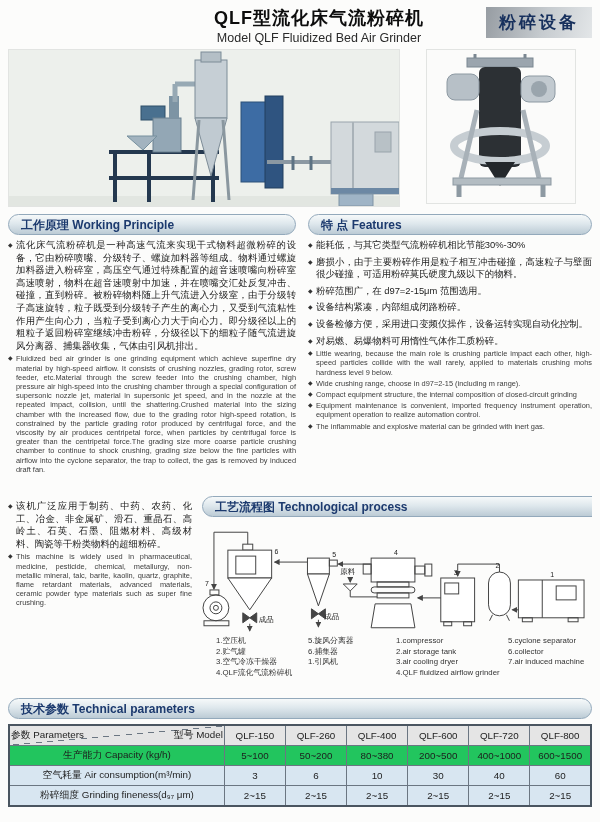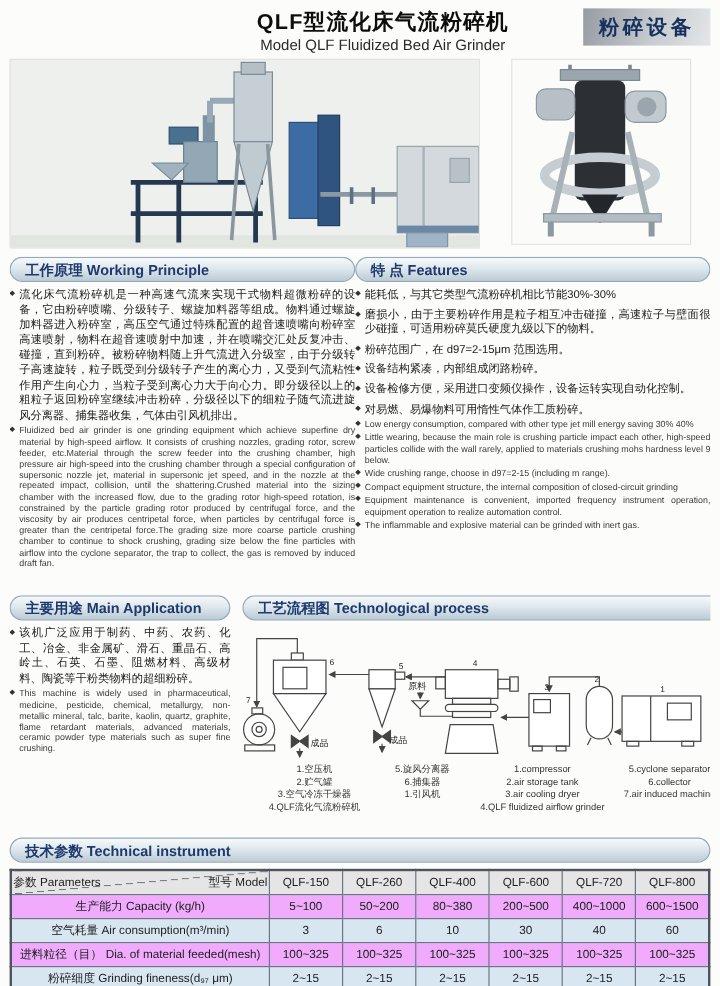--- a/index.html
+++ b/index.html
@@ -35,52 +35,52 @@
   .pill {
     display:block;
     border:1px solid #93a9bb; border-radius:11px;
     background:linear-gradient(180deg,#f6f9fa 0%,#dfe8ed 45%,#bccbd5 100%);
     color:#1c3a6e; font-weight:bold; font-size:12px;
     padding:3px 12px 2px 12px; line-height:14px;
     white-space:nowrap; overflow:hidden;
   }
 
   
-  .row1 { display:flex; gap:0; margin-top:7px; height:278px; overflow:hidden; }
+  .row1 { display:flex; gap:12px; margin-top:7px; height:278px; overflow:hidden; }
   .col-wp { width:288px; flex:none; }
   .col-ft { flex:1; }
   .row2 { display:flex; gap:10px; margin-top:4px; height:196px; overflow:hidden; }
   .col-ma { width:184px; flex:none; }
   .col-pr { flex:1; }
 
   .cn-text { font-size:9.4px; line-height:12.6px; text-align:justify; color:#1a1a1a; margin-top:4px; }
   .en-text { font-size:7.4px; line-height:9.2px; text-align:justify; color:#3c3c3c; margin-top:2px; }
   .bullet-item { position:relative; padding-left:8px; }
   .bullet-item::before { content:"◆"; position:absolute; left:0; top:0; font-size:6px; color:#333; }
   ul.plain { list-style:none; }
 
   
   .diagram { margin-top:3px; }
   .diagram svg { display:block; }
   .legend { display:flex; margin-top:2px; padding-left:14px; }
-  .legend .lcol { font-size:7.8px; line-height:10.5px; color:#333;text-align:center; }
+  .legend .lcol { font-size:7.8px; line-height:10.5px; color:#333; }
   .lcol.c1 { width:92px; } .lcol.c2 { width:88px; } .lcol.c3 { width:112px; } .lcol.c4 { width:100px; }
 
   
   .params-pill { margin-top:6px; }
   table.params { border-collapse:collapse; width:100%; table-layout:fixed; margin-top:5px;
                  border:2px solid #4a5560; }
   table.params th, table.params td {
     border:1px solid #6b7682; font-size:9.8px; font-weight:normal;
     padding:3px 1px; text-align:center; color:#1d1d1d; height:17px;
   }
   col.c-label { width:37%; }
   tr.head-row { background:#e5e5e5; }
   tr.r-alt { background:#d8e6f1; }
-  tr.r-plain { background:#f0abfc; }
+  tr.r-plain { background:#22c55e; }
   td.corner {
     position:relative; padding:0 6px;
     background-image:linear-gradient(to bottom right, transparent 49.4%, #6b7682 49.4%, #6b7682 50.8%, transparent 50.8%);
   }
   .corner-inner { display:flex; justify-content:space-between; align-items:center; height:100%; }
   .corner-param { font-size:9.8px; }
   .corner-model { font-size:9.8px; }
 
   text.dlabel { font-size:7.5px; fill:#222; font-family:"Liberation Sans",sans-serif; }
   text.dnum { font-size:7px; fill:#222; font-family:"Liberation Sans",sans-serif; }
@@ -174,33 +174,31 @@
       <span class="pill">特 点  Features</span>
       <ul class="plain">
         <li class="cn-text bullet-item">能耗低，与其它类型气流粉碎机相比节能30%-30%</li>
         <li class="cn-text bullet-item">磨损小，由于主要粉碎作用是粒子相互冲击碰撞，高速粒子与壁面很少碰撞，可适用粉碎莫氏硬度九级以下的物料。</li>
         <li class="cn-text bullet-item">粉碎范围广，在 d97=2-15μm 范围选用。</li>
         <li class="cn-text bullet-item">设备结构紧凑，内部组成闭路粉碎。</li>
         <li class="cn-text bullet-item">设备检修方便，采用进口变频仪操作，设备运转实现自动化控制。</li>
         <li class="cn-text bullet-item">对易燃、易爆物料可用惰性气体作工质粉碎。</li>
       </ul>
       <ul class="plain">
-        <li class="en-text bullet-item">Low energy consumption, compared with other type jet mill energy saving 30% 40%</li>
         <li class="en-text bullet-item">Little wearing, because the main role is crushing particle impact each other, high-speed particles collide with the wall rarely, applied to materials crushing mohs hardness level 9 below.</li>
         <li class="en-text bullet-item">Wide crushing range, choose in d97=2-15 (including m range).</li>
         <li class="en-text bullet-item">Compact equipment structure, the internal composition of closed-circuit grinding</li>
         <li class="en-text bullet-item">Equipment maintenance is convenient, imported frequency instrument operation, equipment operation to realize automation control.</li>
         <li class="en-text bullet-item">The inflammable and explosive material can be grinded with inert gas.</li>
       </ul>
     </div>
   </div>
 
   <div class="row2">
     <div class="col-ma">
-      <span class="pill">主要用途  Main Application</span>
       <p class="cn-text bullet-item">该机广泛应用于制药、中药、农药、化工、冶金、非金属矿、滑石、重晶石、高岭土、石英、石墨、阻燃材料、高级材料、陶瓷等干粉类物料的超细粉碎。</p>
       <p class="en-text bullet-item">This machine is widely used in pharmaceutical, medicine, pesticide, chemical, metallurgy, non-metallic mineral, talc, barite, kaolin, quartz, graphite, flame retardant materials, advanced materials, ceramic powder type materials such as super fine crushing.</p>
     </div>
     <div class="col-pr">
       <span class="pill">工艺流程图 Technological process</span>
       <div class="diagram">
         <svg width="390" height="114" viewBox="0 0 392 114">
           <defs>
             <marker id="arr" markerWidth="6" markerHeight="6" refX="5" refY="3" orient="auto">
               <path d="M0,0 L6,3 L0,6 z" fill="#444"></path>
@@ -295,21 +293,21 @@
         </div>
         <div class="lcol c4">
           <div>5.cyclone separator</div>
           <div>6.collector</div>
           <div>7.air induced machine</div>
         </div>
       </div>
     </div>
   </div>
 
-  <span class="pill params-pill">技术参数 Technical instrument</span>
+  <span class="pill params-pill">技术参数 Technical parameters</span>
 
   <table class="params">
     <colgroup>
       <col class="c-label">
         <col>
         <col>
         <col>
         <col>
         <col>
         <col>
@@ -340,29 +338,20 @@
       </tr>
       <tr class="r-alt">
         <td>空气耗量 Air consumption(m³/min)</td>
         <td>3</td>
         <td>6</td>
         <td>10</td>
         <td>30</td>
         <td>40</td>
         <td>60</td>
       </tr>
-      <tr class="r-plain">
-        <td>进料粒径（目） Dia. of material feeded(mesh)</td>
-        <td>100~325</td>
-        <td>100~325</td>
-        <td>100~325</td>
-        <td>100~325</td>
-        <td>100~325</td>
-        <td>100~325</td>
-      </tr>
       <tr class="r-alt">
         <td>粉碎细度 Grinding fineness(d₉₇ μm)</td>
         <td>2~15</td>
         <td>2~15</td>
         <td>2~15</td>
         <td>2~15</td>
         <td>2~15</td>
         <td>2~15</td>
       </tr>
 

